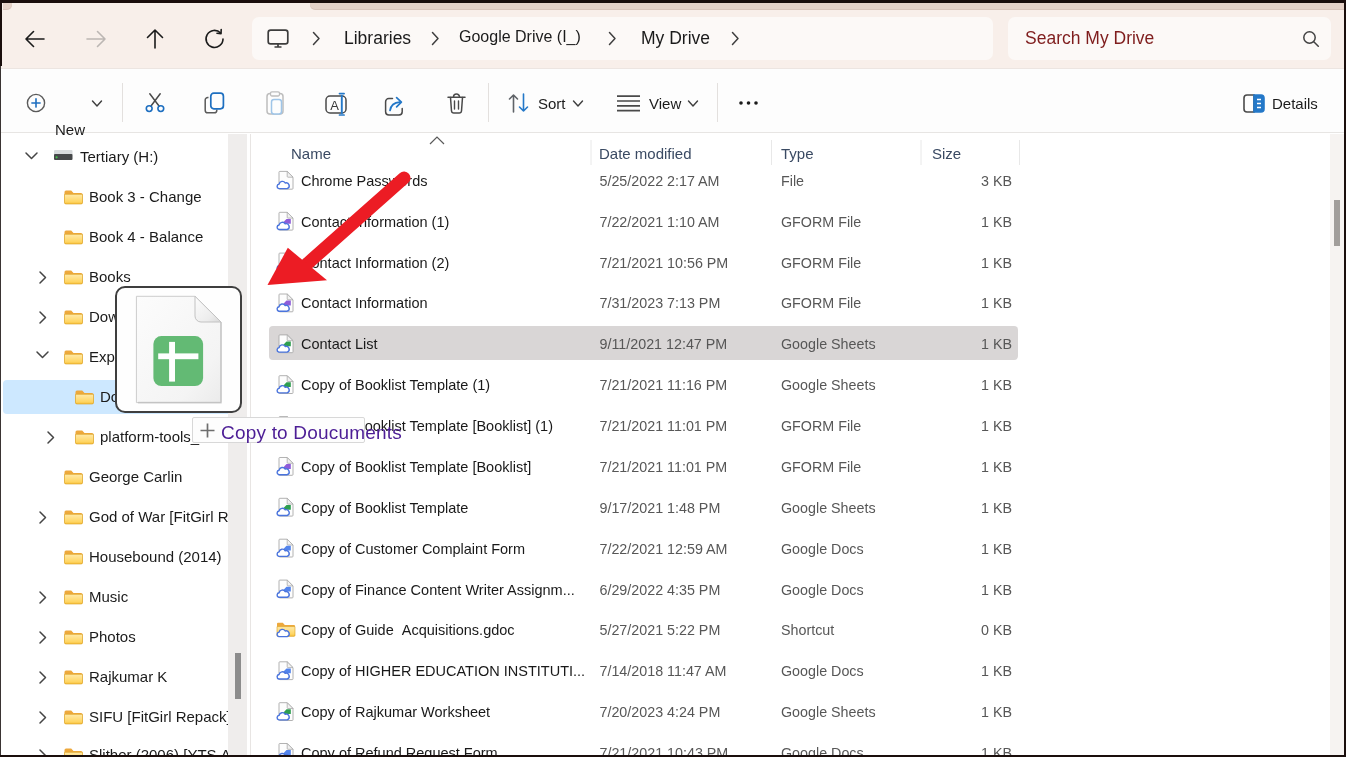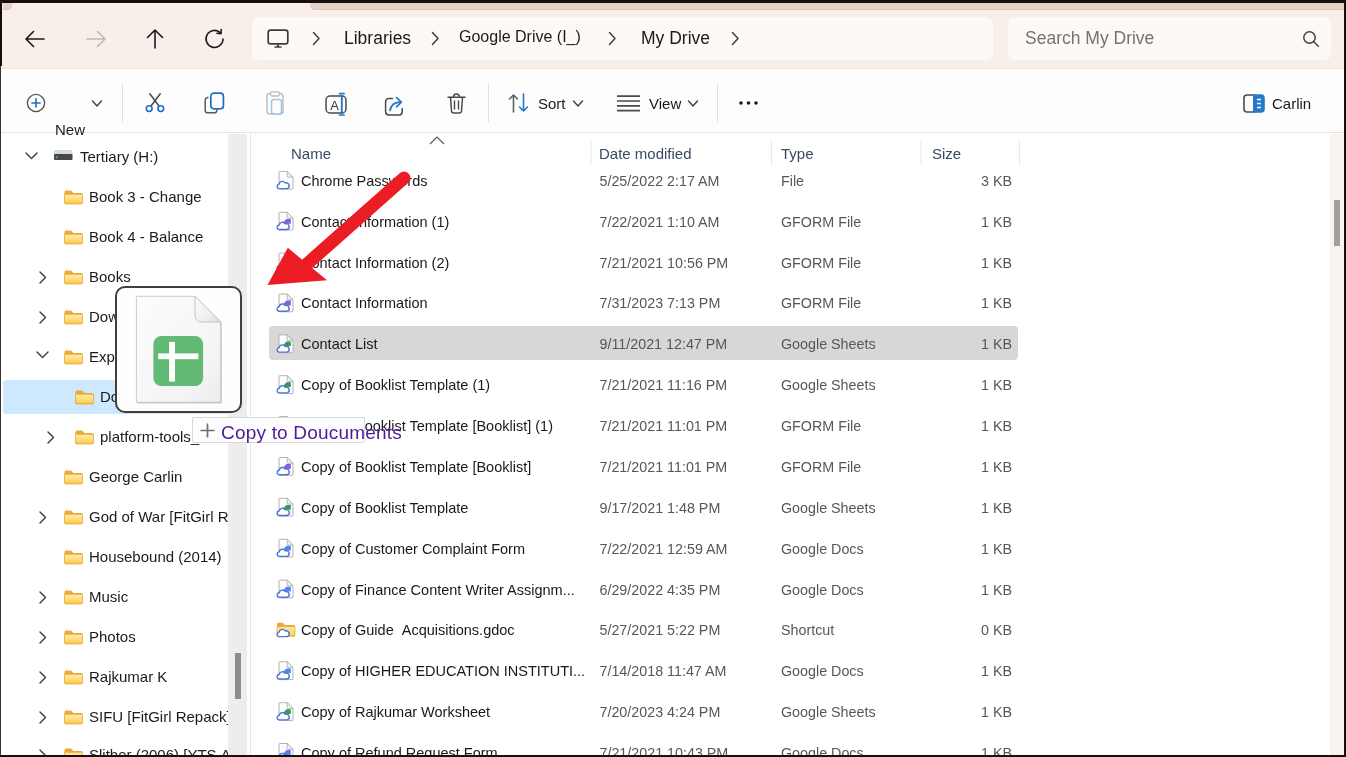--- a/index.html
+++ b/index.html
@@ -47,21 +47,21 @@
 <div class="txt" style="left:459px;top:28px;font-size:16px;">Google Drive (I_)</div>
 <svg class="abs" style="left:607px;top:31px;" width="10" height="15" viewBox="0 0 10 15">
     <path d="M2.5 1.5 L8 7.5 L2.5 13.5" fill="none" stroke="#3f3f3f" stroke-width="1.5" stroke-linecap="round" stroke-linejoin="round"></path>
   </svg>
 <div class="txt" style="left:641px;top:28px;font-size:17.5px;text-align:center;">My Drive</div>
 <svg class="abs" style="left:730px;top:31px;" width="10" height="15" viewBox="0 0 10 15">
     <path d="M2.5 1.5 L8 7.5 L2.5 13.5" fill="none" stroke="#3f3f3f" stroke-width="1.5" stroke-linecap="round" stroke-linejoin="round"></path>
   </svg>
 
 <div class="abs" style="left:1008px;top:17px;width:323px;height:43px;background:#fcf9f7;border-radius:7px;"></div>
-<div class="txt" style="left:1025px;top:28px;color:#737373;font-size:17.5px;">Search My Drive</div>
+<div class="txt" style="left:1025px;top:28px;color:#7f1d1d;font-size:17.5px;">Search My Drive</div>
 <svg class="abs" style="left:1302px;top:30px;" width="18" height="18" viewBox="0 0 18 18">
   <circle cx="7.5" cy="7.5" r="5.7" fill="none" stroke="#424242" stroke-width="1.5"></circle>
   <path d="M11.8 11.8 L16.3 16.3" stroke="#424242" stroke-width="1.5" stroke-linecap="round"></path>
 </svg>
 
 <div class="abs" style="left:0;top:68px;width:1346px;height:65px;background:#fdfdfd;border-top:1px solid #ece5e1;border-bottom:1px solid #e7e5e3;"></div>
 <svg class="abs" style="left:26px;top:93px;" width="20" height="20" viewBox="0 0 20 20">
   <circle cx="10" cy="10" r="8.6" fill="none" stroke="#5a5a5a" stroke-width="1.4"></circle>
   <path d="M10 5.9 V14.1 M5.9 10 H14.1" stroke="#1e6fc0" stroke-width="1.6" stroke-linecap="round"></path>
 </svg>
@@ -137,21 +137,21 @@
   <circle cx="4" cy="3" r="1.8" fill="#1b1b1b"></circle>
     <circle cx="11.5" cy="3" r="1.8" fill="#1b1b1b"></circle>
     <circle cx="19" cy="3" r="1.8" fill="#1b1b1b"></circle>
 </svg>
 
 <svg class="abs" style="left:1243px;top:94px;" width="22" height="19" viewBox="0 0 22 19">
   <path d="M11 1 H4 A3 3 0 0 0 1 4 V15 A3 3 0 0 0 4 18 H11 Z" fill="#fdfdfd" stroke="#4a4a4a" stroke-width="1.6"></path>
   <path d="M11 1 H18 A3 3 0 0 1 21 4 V15 A3 3 0 0 1 18 18 H11 Z" fill="#2478c8" stroke="#2478c8" stroke-width="1.6"></path>
   <path d="M14 5.5 h4 M14 9.5 h4 M14 13.5 h4" stroke="#fff" stroke-width="1.4"></path>
 </svg>
-<div class="txt" style="left:1272px;top:95px;">Carlin</div>
+<div class="txt" style="left:1272px;top:95px;">Details</div>
 
 <svg class="abs" style="left:0;top:134px;" width="232" height="621" viewBox="0 0 232 621">
   <defs>
     <linearGradient id="fbody" x1="0" y1="0" x2="0" y2="1">
       <stop offset="0" stop-color="#ffe9a9"></stop>
         <stop offset="0.75" stop-color="#ffd664"></stop>
         <stop offset="1" stop-color="#f7c03c"></stop>
     </linearGradient>
     <g id="folder">
       <path d="M0.5 2.5 A1.5 1.5 0 0 1 2 1 H7.2 L9.5 3.6 H17 A1.5 1.5 0 0 1 18.5 5.1 V13 A1.5 1.5 0 0 1 17 14.5 H2 A1.5 1.5 0 0 1 0.5 13 Z" fill="#eda83c"></path>

